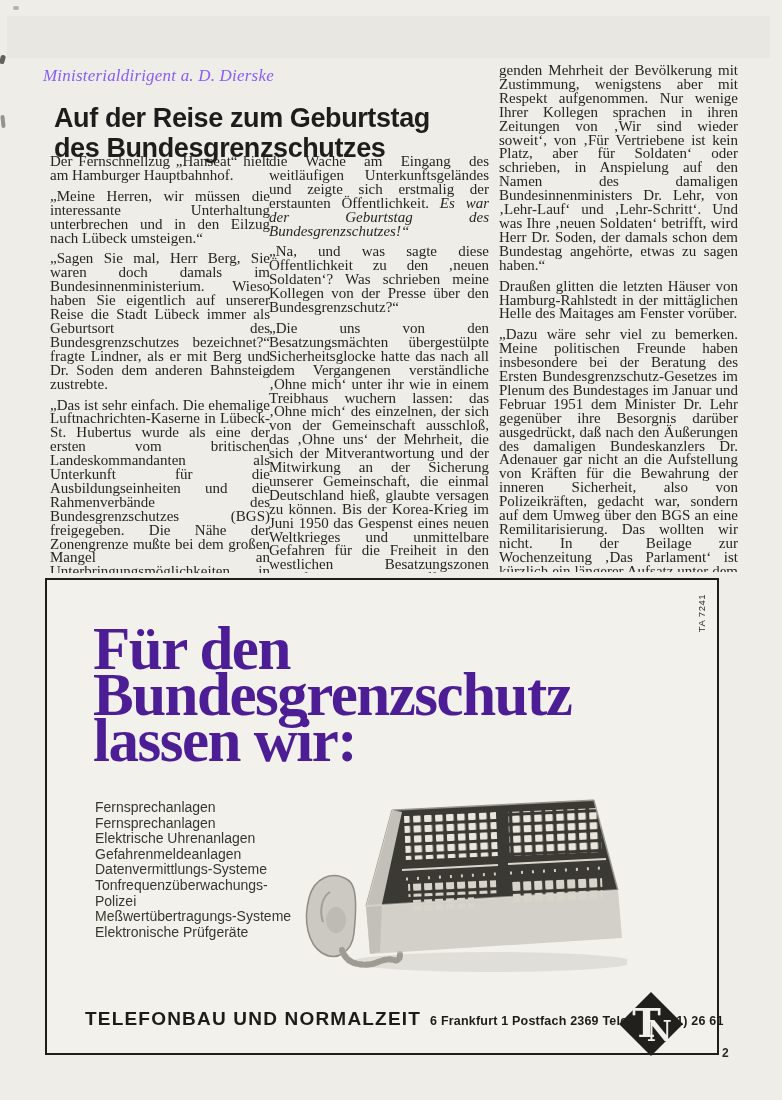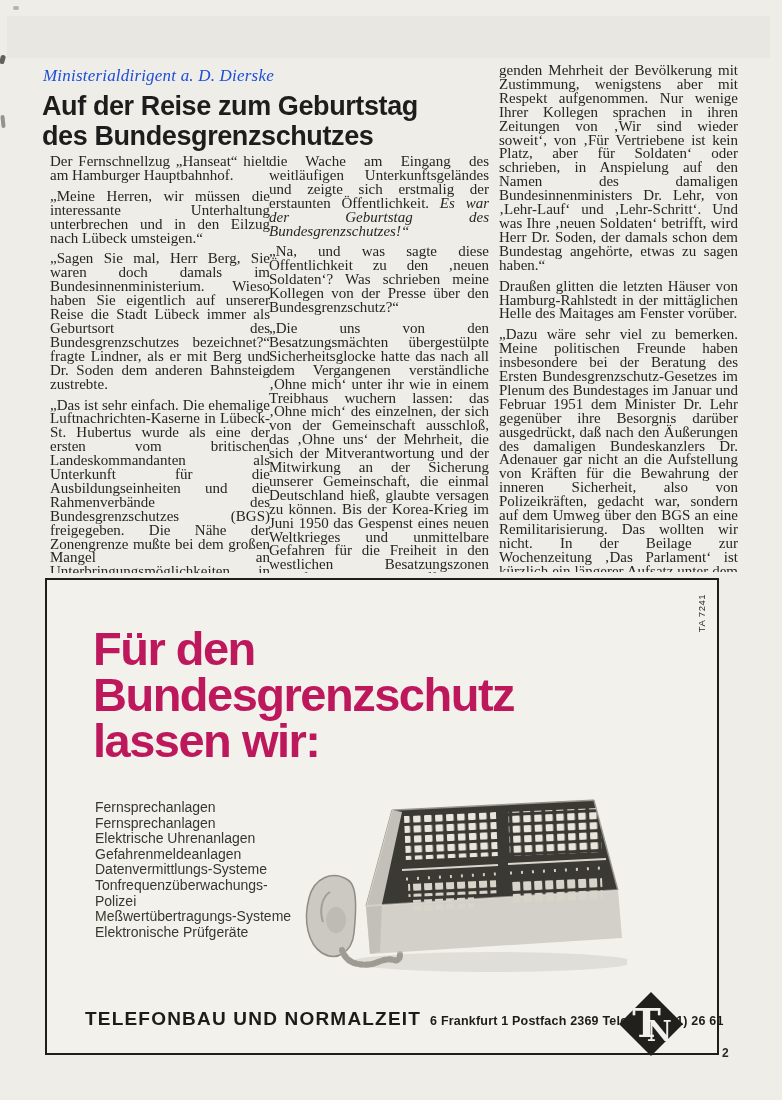--- a/index.html
+++ b/index.html
@@ -21,24 +21,24 @@
     position: absolute; left: 7px; right: 12px; top: 16px; height: 42px;
     background: #e5e4df; opacity: 0.75;
   }
   .edge-mark { position: absolute; background: #4a4942; border-radius: 2px; }
   .edge-mark.m1 { left: 0; top: 55px; width: 5px; height: 9px; transform: rotate(15deg); opacity: .85; }
   .edge-mark.m2 { left: 1px; top: 115px; width: 4px; height: 13px; transform: rotate(-6deg); opacity: .55; }
   .edge-mark.m3 { left: 13px; top: 6px; width: 6px; height: 4px; opacity: .35; }
 
   .byline {
     position: absolute; left: 43px; top: 66px;
-    font-style: italic; font-size: 17px; letter-spacing: .2px; color: #1d4ed8;
+    font-style: italic; font-size: 17px; letter-spacing: .2px; color: #8b5cf6;
   }
   .headline {
-    position: absolute; left: 42px; top: 91px; margin: 0;
+    position: absolute; left: 42px; top: 91px; margin: 12px;
     font-family: "Liberation Sans", sans-serif; font-weight: bold;
     font-size: 27px; line-height: 30px; letter-spacing: -0.4px; color: #1d1d1b;
   }
 
   .col {
     position: absolute; text-align: justify;
     font-size: 15px; line-height: 13.9px; overflow: hidden;
     hyphens: auto;
   }
   .col p { margin: 0 0 7px 0; }
@@ -53,22 +53,22 @@
     background: #f2f1eb;
   }
   .ta-number {
     position: absolute; right: 10px; top: 14px;
     writing-mode: vertical-rl; transform: rotate(180deg);
     font-family: "Liberation Sans", sans-serif; font-size: 9.5px;
     letter-spacing: .5px; color: #2c2c28;
   }
   .ad-headline {
     position: absolute; left: 46px; top: 46px;
-    font-family: Liberation Sans, sans-serif; font-weight: bold;
-    font-size: 47px; line-height: 46px; letter-spacing: -1.5px; color: #be185d;
+    font-family: Liberation Serif, serif; font-weight: bold;
+    font-size: 61px; line-height: 46px; letter-spacing: -1.5px; color: #4c1d95;
   }
   .products {
     position: absolute; left: 48px; top: 220px; margin: 0; padding: 0;
     list-style: none;
     font-family: "Liberation Sans", sans-serif;
     font-size: 14px; line-height: 15.6px; color: #37372f;
   }
   .photo { position: absolute; left: 245px; top: 206px; width: 335px; height: 200px; }
   .company-line {
     position: absolute; left: 38px; top: 428px; white-space: nowrap;

